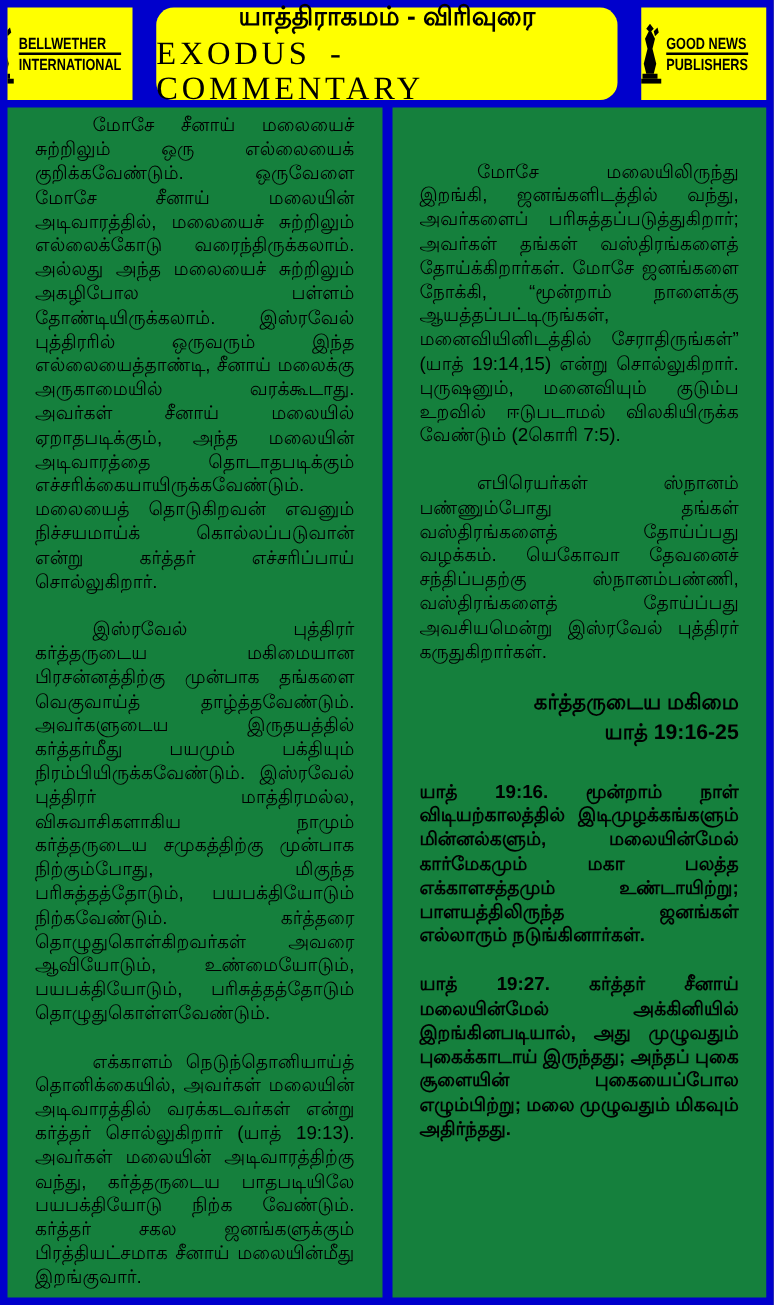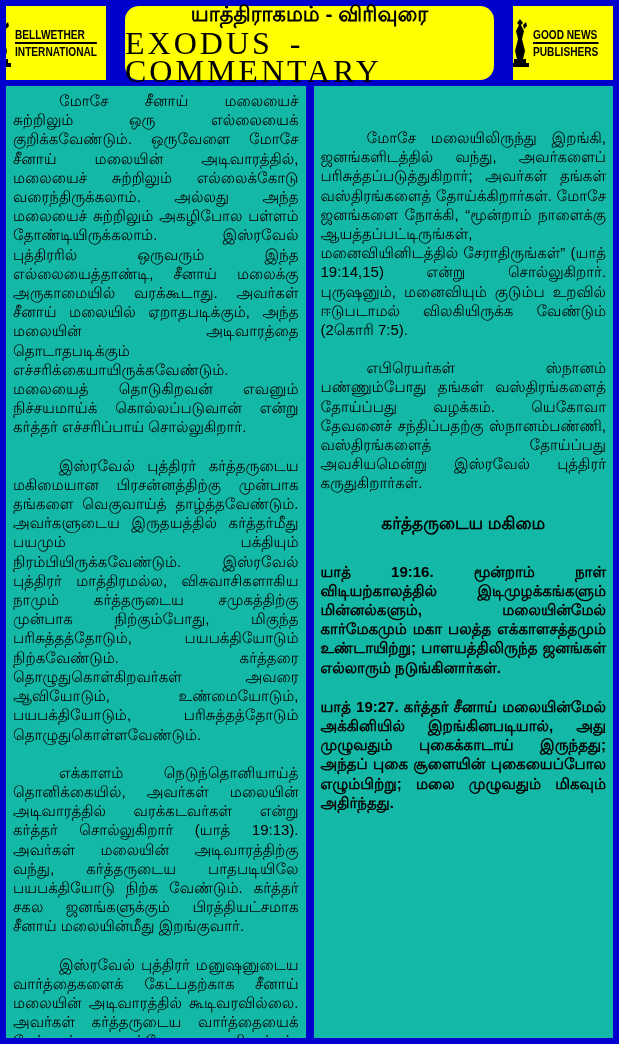--- a/index.html
+++ b/index.html
@@ -19,34 +19,34 @@
     font-weight:bold;font-size:13px;line-height:15px;letter-spacing:0px;
     white-space:nowrap;font-family:"Liberation Sans",sans-serif;
   }
   .logo-line.first{border-bottom:2px solid #000;}
   .title-box{
     background:#ffff00;flex:1;display:flex;flex-direction:column;
     align-items:center;justify-content:center;gap:2px;border-radius:14px;
   }
   .title-tamil{font-weight:bold;font-size:21px;line-height:26px;}
   .title-english{
-    font-family:"Liberation Serif",serif;font-size:32px;line-height:28px;
+    font-family:"Liberation Serif",serif;font-size:26px;line-height:28px;
     letter-spacing:3px;word-spacing:6px;
   }
   .body{flex:1;display:flex;gap:8px;min-height:0;}
   .column{
-    background:#14b8a6;flex:1;min-width:0;box-sizing:border-box;
-    padding:5px 7px;overflow:hidden;
+    background:#15803d;flex:1;min-width:0;box-sizing:border-box;
+    padding:5px 22px;overflow:hidden;
     font-size:15px;line-height:19.2px;text-align:justify;
   }
   .para{margin:0 0 19px 0;text-indent:46px;}
   .para.first-right{margin-top:37px;}
   .verse{font-weight:bold;text-indent:0;margin:0 0 20px 0;}
   .section-head{
-    font-weight:bold;font-size:17px;line-height:24px;text-align:center;
+    font-weight:bold;font-size:17px;line-height:24px;text-align:right;
     margin:16px 0 26px 0;
   }
 </style>
 </head>
 <body>
 
 <div class="page">
 
   <div class="header">
 
@@ -98,20 +98,21 @@
       <p class="para">இஸ்ரவேல் புத்திரர் கர்த்தருடைய மகிமையான பிரசன்னத்திற்கு முன்பாக தங்களை வெகுவாய்த் தாழ்த்தவேண்டும். அவர்களுடைய இருதயத்தில் கர்த்தர்மீது பயமும் பக்தியும் நிரம்பியிருக்கவேண்டும். இஸ்ரவேல் புத்திரர் மாத்திரமல்ல, விசுவாசிகளாகிய நாமும் கர்த்தருடைய சமுகத்திற்கு முன்பாக நிற்கும்போது, மிகுந்த பரிசுத்தத்தோடும், பயபக்தியோடும் நிற்கவேண்டும். கர்த்தரை தொழுதுகொள்கிறவர்கள் அவரை ஆவியோடும், உண்மையோடும், பயபக்தியோடும், பரிசுத்தத்தோடும் தொழுதுகொள்ளவேண்டும்.</p>
       <p class="para">எக்காளம் நெடுந்தொனியாய்த் தொனிக்கையில், அவர்கள் மலையின் அடிவாரத்தில் வரக்கடவர்கள் என்று கர்த்தர் சொல்லுகிறார் (யாத் 19:13). அவர்கள் மலையின் அடிவாரத்திற்கு வந்து, கர்த்தருடைய பாதபடியிலே பயபக்தியோடு நிற்க வேண்டும். கர்த்தர் சகல ஜனங்களுக்கும் பிரத்தியட்சமாக சீனாய் மலையின்மீது இறங்குவார்.</p>
       <p class="para">இஸ்ரவேல் புத்திரர் மனுஷனுடைய வார்த்தைகளைக் கேட்பதற்காக சீனாய் மலையின் அடிவாரத்தில் கூடிவரவில்லை. அவர்கள் கர்த்தருடைய வார்த்தையைக் கேட்பதற்காக அங்கே கூடிவருகிறார்கள். இஸ்ரவேல் ஜனத்தார் மனுஷரைப் பார்ப்பதற்காக தங்களை பரிசுத்தப்படுத்தவில்லை. அவர்கள் கர்த்தருடைய பரிசுத்த பிரசன்னத்தை பிரத்தியட்சமாய்ப் பார்ப்பதற்காக, தங்களை பரிசுத்தப்படுத்தி ஆயத்தமாயிருக்கிறார்கள்.</p>
     </div>
 
     <div class="column">
       <p class="para first-right">மோசே மலையிலிருந்து இறங்கி, ஜனங்களிடத்தில் வந்து, அவர்களைப் பரிசுத்தப்படுத்துகிறார்; அவர்கள் தங்கள் வஸ்திரங்களைத் தோய்க்கிறார்கள். மோசே ஜனங்களை நோக்கி, “மூன்றாம் நாளைக்கு ஆயத்தப்பட்டிருங்கள், மனைவியினிடத்தில் சேராதிருங்கள்” (யாத் 19:14,15) என்று சொல்லுகிறார். புருஷனும், மனைவியும் குடும்ப உறவில் ஈடுபடாமல் விலகியிருக்க வேண்டும் (2கொரி 7:5).</p>
       <p class="para">எபிரெயர்கள் ஸ்நானம் பண்ணும்போது தங்கள் வஸ்திரங்களைத் தோய்ப்பது வழக்கம். யெகோவா தேவனைச் சந்திப்பதற்கு ஸ்நானம்பண்ணி, வஸ்திரங்களைத் தோய்ப்பது அவசியமென்று இஸ்ரவேல் புத்திரர் கருதுகிறார்கள்.</p>
       <div class="section-head">
         <div>கர்த்தருடைய மகிமை</div>
+        <div>யாத் 19:16-25</div>
       </div>
       <p class="para verse">யாத் 19:16. மூன்றாம் நாள் விடியற்காலத்தில் இடிமுழக்கங்களும் மின்னல்களும், மலையின்மேல் கார்மேகமும் மகா பலத்த எக்காளசத்தமும் உண்டாயிற்று; பாளயத்திலிருந்த ஜனங்கள் எல்லாரும் நடுங்கினார்கள்.</p>
       <p class="para verse">யாத் 19:27. கர்த்தர் சீனாய் மலையின்மேல் அக்கினியில் இறங்கினபடியால், அது முழுவதும் புகைக்காடாய் இருந்தது; அந்தப் புகை சூளையின் புகையைப்போல எழும்பிற்று; மலை முழுவதும் மிகவும் அதிர்ந்தது.</p>
     </div>
 
   </div>
 
 </div>
 
 </body></html>

